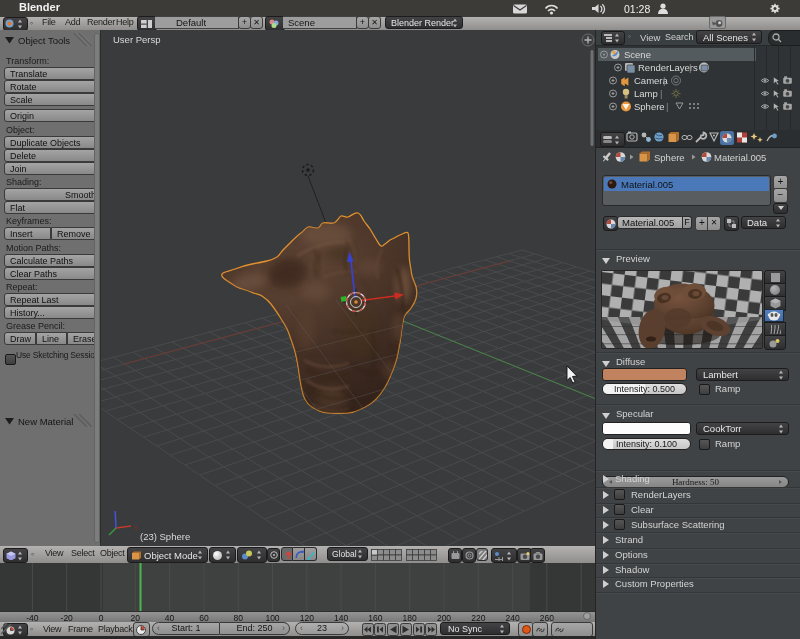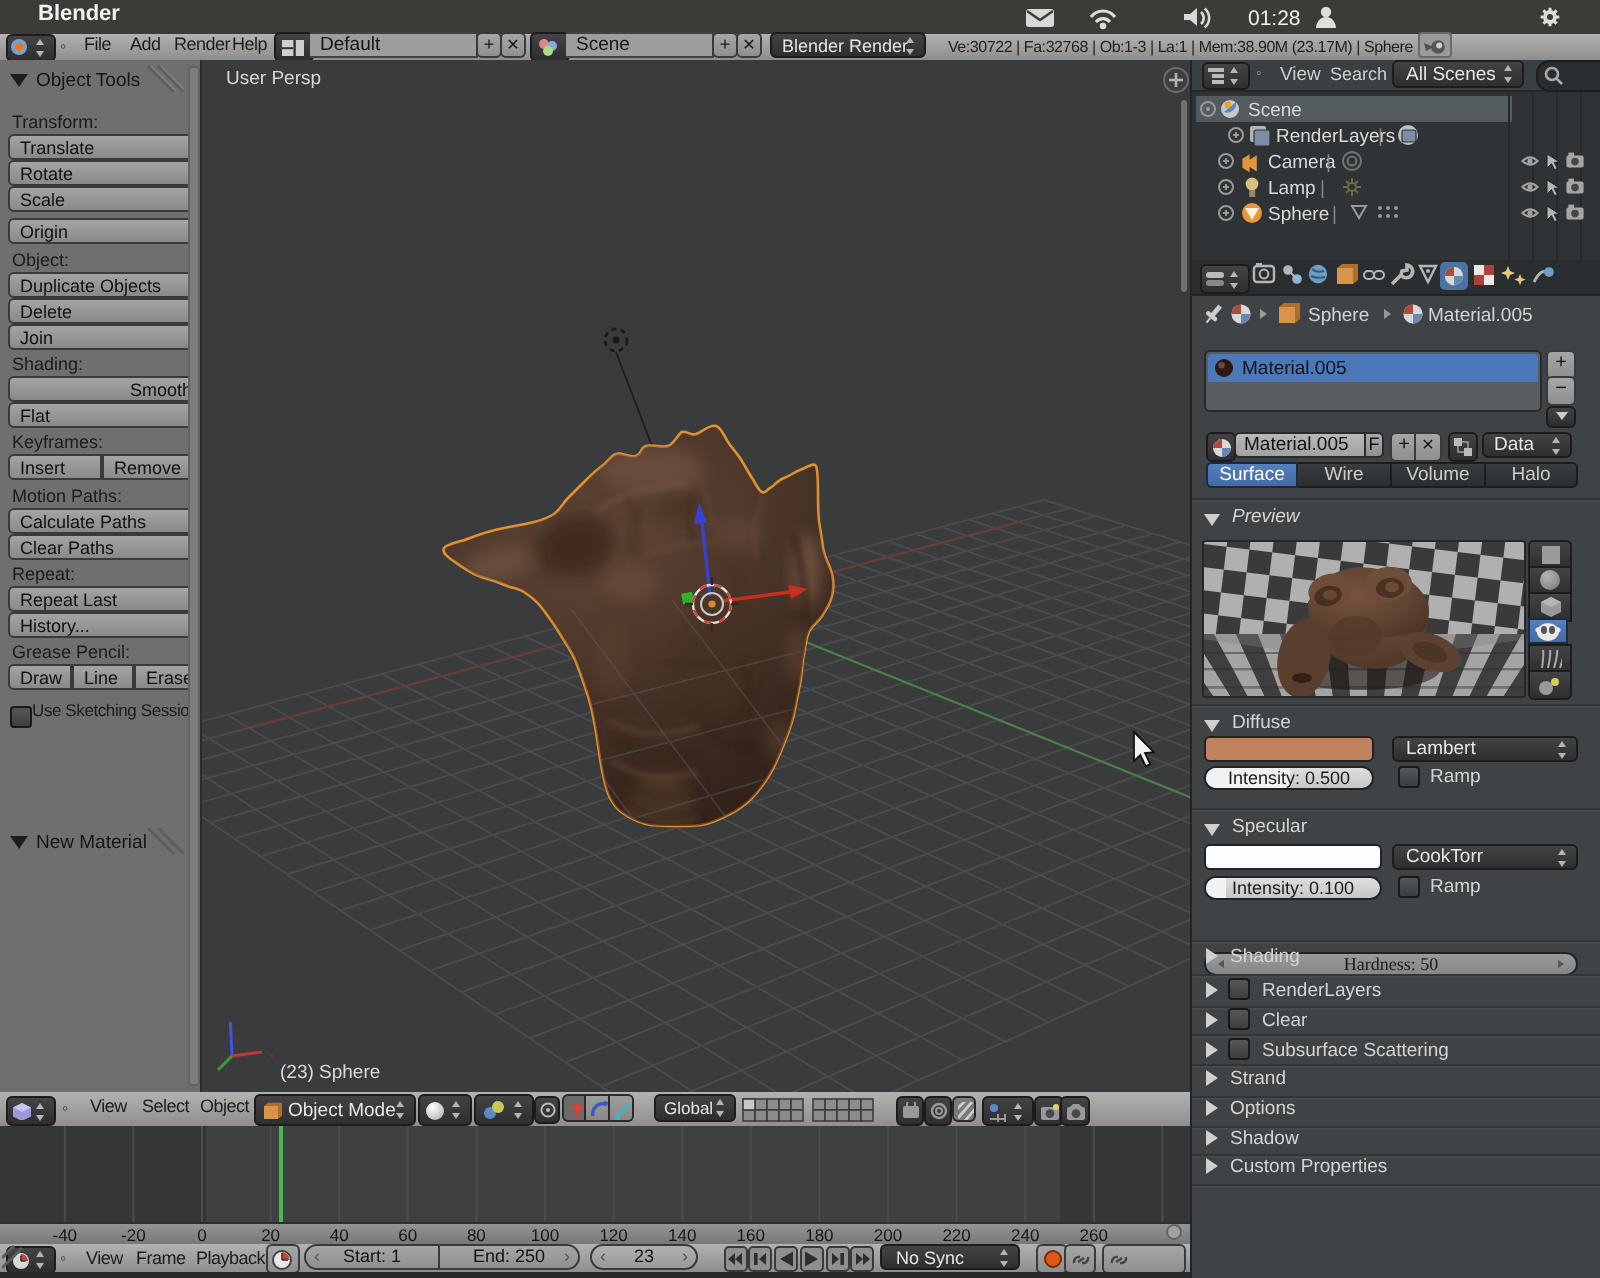--- a/index.html
+++ b/index.html
@@ -70,35 +70,34 @@
   <div class="abs menu" style="left:65px;top:1px;">Add</div>
   <div class="abs menu" style="left:87px;top:1px;">Render</div>
   <div class="abs menu" style="left:116px;top:1px;">Help</div>
   <div class="abs dk" style="left:137px;top:0px;width:18px;height:13px;">
     <svg class="abs" style="left:3px;top:2.5px" width="11" height="8">
           <rect width="11" height="8" fill="#cfcfcf"></rect>
           <rect x="5.7" width="1.2" height="8" fill="#333"></rect>
           <rect y="3.6" width="5.7" height="1" fill="#333"></rect>
         </svg>
   </div>
-  <div class="abs" style="left:155px;top:0px;width:84px;height:13px;background:#9d9d9d;border:1px solid #424242;border-left:none;box-sizing:border-box;color:#141414;font-size:9.5px;line-height:12px;padding-left:5px;">Default</div>
+  <div class="abs" style="left:155px;top:0px;width:84px;height:13px;background:#9d9d9d;border:1px solid #424242;border-left:none;box-sizing:border-box;color:#141414;font-size:9.5px;line-height:12px;padding-left:21px;">Default</div>
   <div class="abs lt" style="left:238px;top:0px;width:13px;height:13px;text-align:center;line-height:11px;box-sizing:border-box;">+</div>
   <div class="abs lt" style="left:250px;top:0px;width:13px;height:13px;text-align:center;line-height:11px;box-sizing:border-box;font-size:8px;">✕</div>
   <div class="abs dk" style="left:265px;top:0px;width:18px;height:13px;">
     <svg class="abs" style="left:3px;top:2px" width="10" height="9">
           <circle cx="3" cy="3" r="2.5" fill="#d88"></circle>
           <circle cx="7" cy="4" r="2.5" fill="#8ad"></circle>
           <circle cx="5" cy="6.5" r="2.5" fill="#ad8"></circle>
         </svg>
   </div>
   <div class="abs" style="left:283px;top:0px;width:74px;height:13px;background:#9d9d9d;border:1px solid #424242;border-left:none;box-sizing:border-box;color:#141414;font-size:9.5px;line-height:12px;padding-left:5px;">Scene</div>
   <div class="abs lt" style="left:356px;top:0px;width:13px;height:13px;text-align:center;line-height:11px;box-sizing:border-box;">+</div>
   <div class="abs lt" style="left:368px;top:0px;width:13px;height:13px;text-align:center;line-height:11px;box-sizing:border-box;font-size:8px;">✕</div>
   <div class="abs dk" style="left:385px;top:0px;width:78px;height:13px;padding-left:5px;line-height:12px;box-sizing:border-box;font-size:9px;">Blender Render<div class="updn"></div></div>
-  <div class="abs" style="left:474px;top:2.5px;color:#1f1f1f;font-size:8px;letter-spacing:-0.22px;">Ve:30722 | Fa:32768 | Ob:1-3 | La:1 | Mem:38.90M (23.17M) | Sphere</div>
   <div class="abs" style="left:709px;top:0px;width:17px;height:13px;background:#9a9a9a;border:1px solid #6a6a6a;border-radius:2px;box-sizing:border-box;">
     <svg class="abs" style="left:2px;top:1.5px" width="12" height="9" viewBox="0 0 12 9">
           <circle cx="7" cy="4.5" r="3.4" fill="#555"></circle>
           <circle cx="7.6" cy="3.8" r="1.5" fill="#ccc"></circle>
           <path d="M0 2.5 L5 4.5 L1 6.5 z" fill="#555"></path>
         </svg>
   </div>
 </div>
 
 <div class="abs" id="toolshelf" style="left:0;top:30px;width:101px;height:516px;background:#6f6f6f;border-right:1px solid #2c2c2c;box-sizing:border-box;">
@@ -793,29 +792,23 @@
   <div class="abs lt" style="left:111px;top:186px;width:12px;height:13px;text-align:center;line-height:11px;font-size:8px;border-radius:0 3px 3px 0;">✕</div>
   <div class="abs dk" style="left:128px;top:186px;width:13px;height:13px;">
         <svg class="abs" style="left:2px;top:2px" width="9" height="9">
           <rect width="4" height="4" fill="#bbb"></rect>
           <rect x="5" y="5" width="4" height="4" fill="#bbb"></rect>
           <path d="M4 2 h3 v3 M5 7 h-3 v-3" stroke="#888" fill="none"></path>
         </svg>
       </div>
   <div class="abs dk" style="left:145px;top:186px;width:45px;height:13px;padding-left:5px;line-height:12px;box-sizing:border-box;font-size:9.5px;">Data<div class="updn"></div></div>
 
-  <div class="abs" style="left:7px;top:201px;width:186px;height:13px;">
-    <div class="abs" style="left:0;width:46px;height:13px;background:linear-gradient(#5580bd,#426aa5);border:1px solid #1d2a3a;border-radius:3px 0 0 3px;color:#fff;text-align:center;line-height:12px;font-size:9.5px;box-sizing:border-box;">Surface</div>
-    <div class="abs" style="left:46px;width:47px;height:13px;background:linear-gradient(#3a3d3f,#2b2e30);border:1px solid #1d1d1d;border-left:none;color:#ccc;text-align:center;line-height:12px;font-size:9.5px;box-sizing:border-box;">Wire</div>
-    <div class="abs" style="left:93px;width:47px;height:13px;background:linear-gradient(#3a3d3f,#2b2e30);border:1px solid #1d1d1d;border-left:none;color:#ccc;text-align:center;line-height:12px;font-size:9.5px;box-sizing:border-box;">Volume</div>
-    <div class="abs" style="left:140px;width:46px;height:13px;background:linear-gradient(#3a3d3f,#2b2e30);border:1px solid #1d1d1d;border-left:none;border-radius:0 3px 3px 0;color:#ccc;text-align:center;line-height:12px;font-size:9.5px;box-sizing:border-box;">Halo</div>
-  </div>
 
   <div class="sep" style="top:219px;"></div>
-  <div class="abs" style="left:6px;top:223px;"><span class="tri-d"></span><span style="margin-left:6px;font-style:italic;">Preview</span></div>
+  <div class="abs" style="left:6px;top:223px;"><span class="tri-d"></span><span style="margin-left:6px;">Preview</span></div>
 
   <div class="abs" style="left:5px;top:240px;width:160px;height:77px;border:1px solid #272727;border-radius:2px;overflow:hidden;">
     <svg width="160" height="77" viewBox="0 0 160 77">
       <defs>
         <pattern id="chk" width="23" height="23" patternUnits="userSpaceOnUse" patternTransform="rotate(7) translate(0,1)">
           <rect width="23" height="23" fill="#b0b0b0"></rect>
           <rect width="11.5" height="11.5" fill="#3a3a3a"></rect>
               <rect x="11.5" y="11.5" width="11.5" height="11.5" fill="#3a3a3a"></rect>
         </pattern>
         <radialGradient id="mnk" cx="0.4" cy="0.35" r="0.8">

